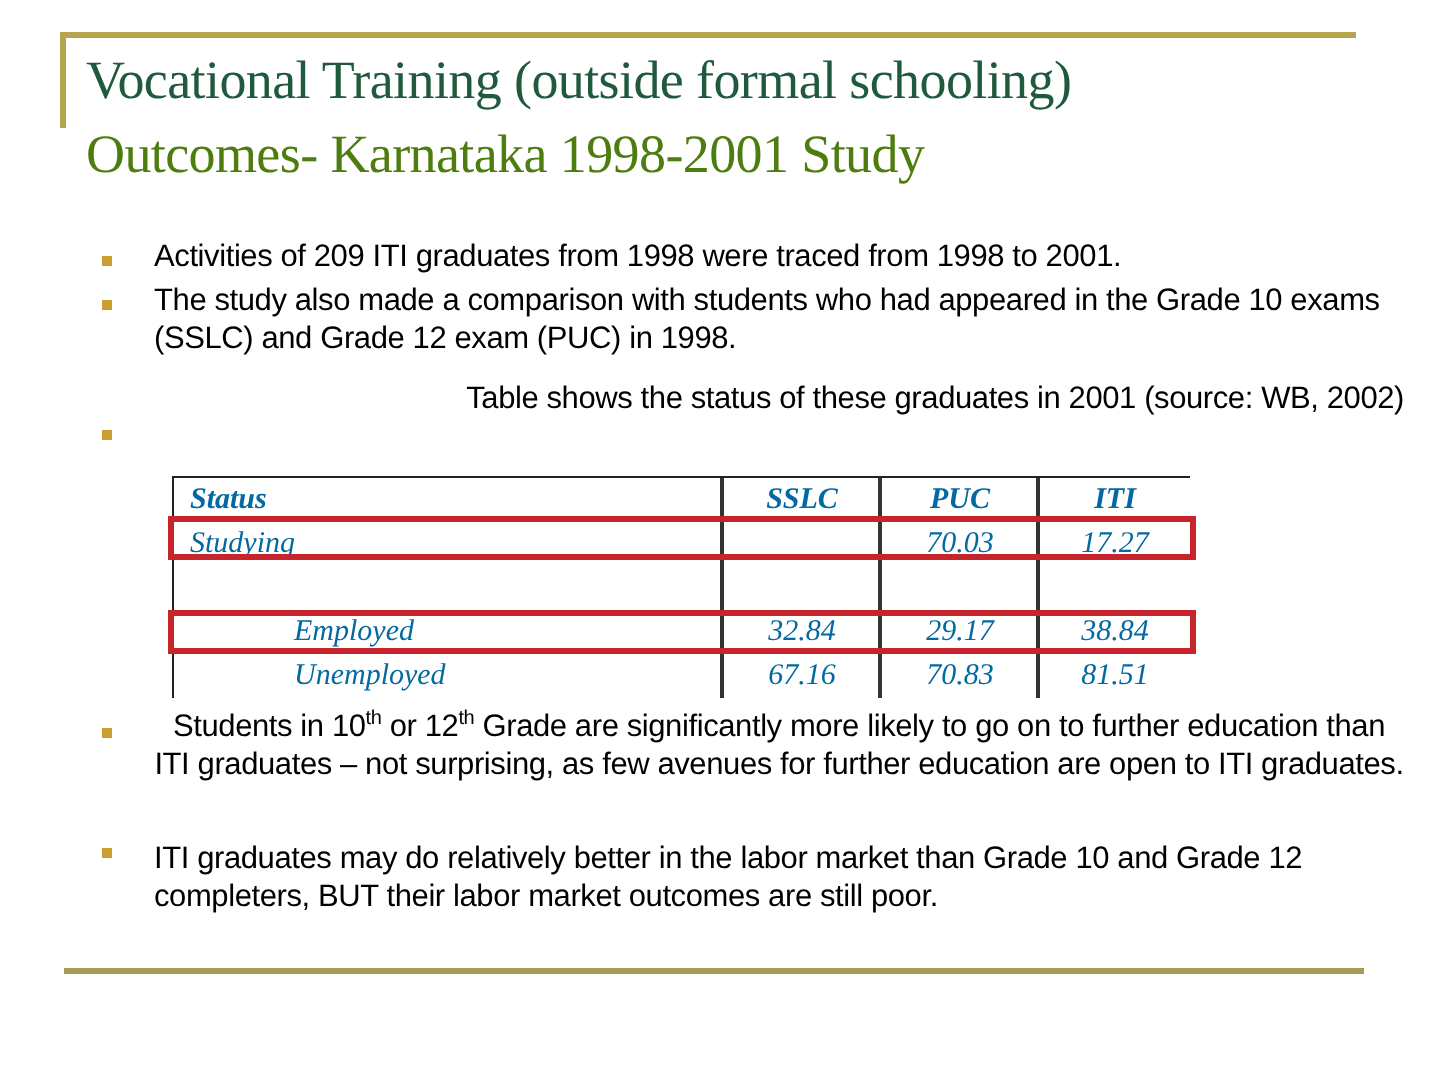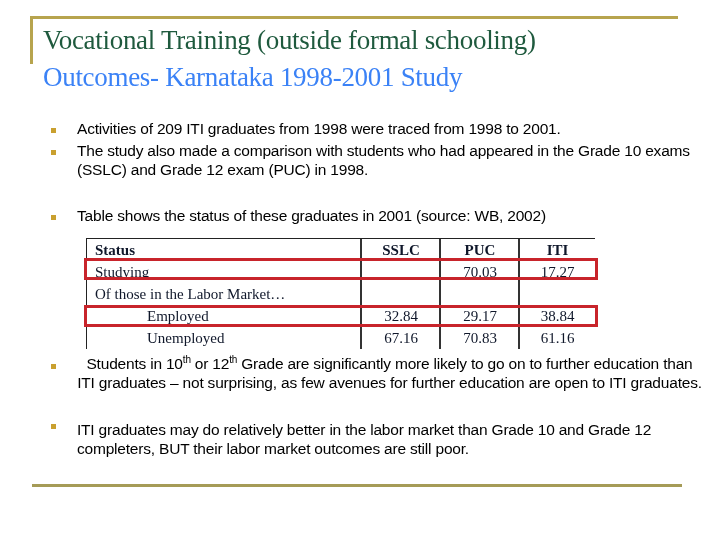--- a/index.html
+++ b/index.html
@@ -41,21 +41,21 @@
     position: absolute;
     left: 43px;
     top: 22px;
     font-family: Liberation Serif, serif;
     font-size: 27px;
     line-height: 37px;
     letter-spacing: -0.3px;
     white-space: nowrap;
   }
   .title-line1 { color: #1F5A3E; display: block; }
-  .title-line2 { color: #3b82f6; display: block; }
+  .title-line2 { color: #4d7c0f; display: block; }
 
   .bullet {
     position: absolute;
     left: 51px;
     width: 5px;
     height: 5px;
     background: #C9A02F;
   }
   .btext {
     position: absolute;
@@ -75,23 +75,24 @@
 
   
   .tbl {
     position: absolute;
     left: 86px;
     top: 238px;
     width: 508px;
     height: 110px;
     font-family: "Liberation Serif", "DejaVu Serif", serif;
     font-size: 15px;
-    color: #0f172a;
+    color: #0369a1;
     border-top: 1.5px solid #222;
     border-left: 1.5px solid #222;
+    font-style: italic;
   }
   .tbl .row {
     position: absolute;
     left: 0;
     width: 508px;
     height: 22px;
     line-height: 22px;
   }
   .tbl .cell {
     position: absolute;
@@ -131,59 +132,53 @@
   <span class="title-line2">Outcomes- Karnataka 1998-2001 Study</span>
 </div>
 
 <div class="bullet" style="top:128px;"></div>
 <div class="btext" style="top:119px;">Activities of 209 ITI graduates from 1998 were traced from 1998 to 2001.</div>
 
 <div class="bullet" style="top:150px;"></div>
 <div class="btext" style="top:141px;">The study also made a comparison with students who had appeared in the Grade 10 exams (SSLC) and  Grade 12 exam (PUC) in 1998.</div>
 
 <div class="bullet" style="top:215px;"></div>
-<div class="btext" style="top:206px;">Table shows the status of these graduates in 2001 (source: WB, 2002)</div>
+<div class="btext" style="top:190px;text-align:right;">Table shows the status of these graduates in 2001 (source: WB, 2002)</div>
 
 <div class="tbl">
   <div class="vline" style="left:273px;"></div>
   <div class="vline" style="left:352px;"></div>
   <div class="vline" style="left:431px;"></div>
 
   <div class="row head" style="top:0px;">
     <div class="cell c0">Status</div>
     <div class="cell c1">SSLC</div>
     <div class="cell c2">PUC</div>
     <div class="cell c3">ITI</div>
   </div>
 
   <div class="row" style="top:22px;">
     <div class="cell c0">Studying</div>
     <div class="cell c2">70.03</div>
     <div class="cell c3">17.27</div>
   </div>
 
-  <div class="row" style="top:44px;">
-    <div class="cell c0">Of those in the Labor Market…</div>
-    <div class="cell c1"></div>
-    <div class="cell c2"></div>
-    <div class="cell c3"></div>
-  </div>
 
   <div class="row" style="top:66px;">
     <div class="cell c0 indent">Employed</div>
     <div class="cell c1">32.84</div>
     <div class="cell c2">29.17</div>
     <div class="cell c3">38.84</div>
   </div>
 
   <div class="row" style="top:88px;">
     <div class="cell c0 indent">Unemployed</div>
     <div class="cell c1">67.16</div>
     <div class="cell c2">70.83</div>
-    <div class="cell c3">61.16</div>
+    <div class="cell c3">81.51</div>
   </div>
 </div>
 
 <div class="redbox" style="top:258px;"></div>
 <div class="redbox" style="top:305px;"></div>
 
 <div class="bullet" style="top:364px;"></div>
 <div class="btext" style="top:354px;text-align:center;"><span>Students in 10</span><sup>th</sup><span> or 12</span><sup>th</sup><span> Grade are significantly more likely to go on to further education than ITI graduates – not surprising, as few avenues for further education are open to ITI graduates.</span></div>
 
 <div class="bullet" style="top:424px;"></div>

